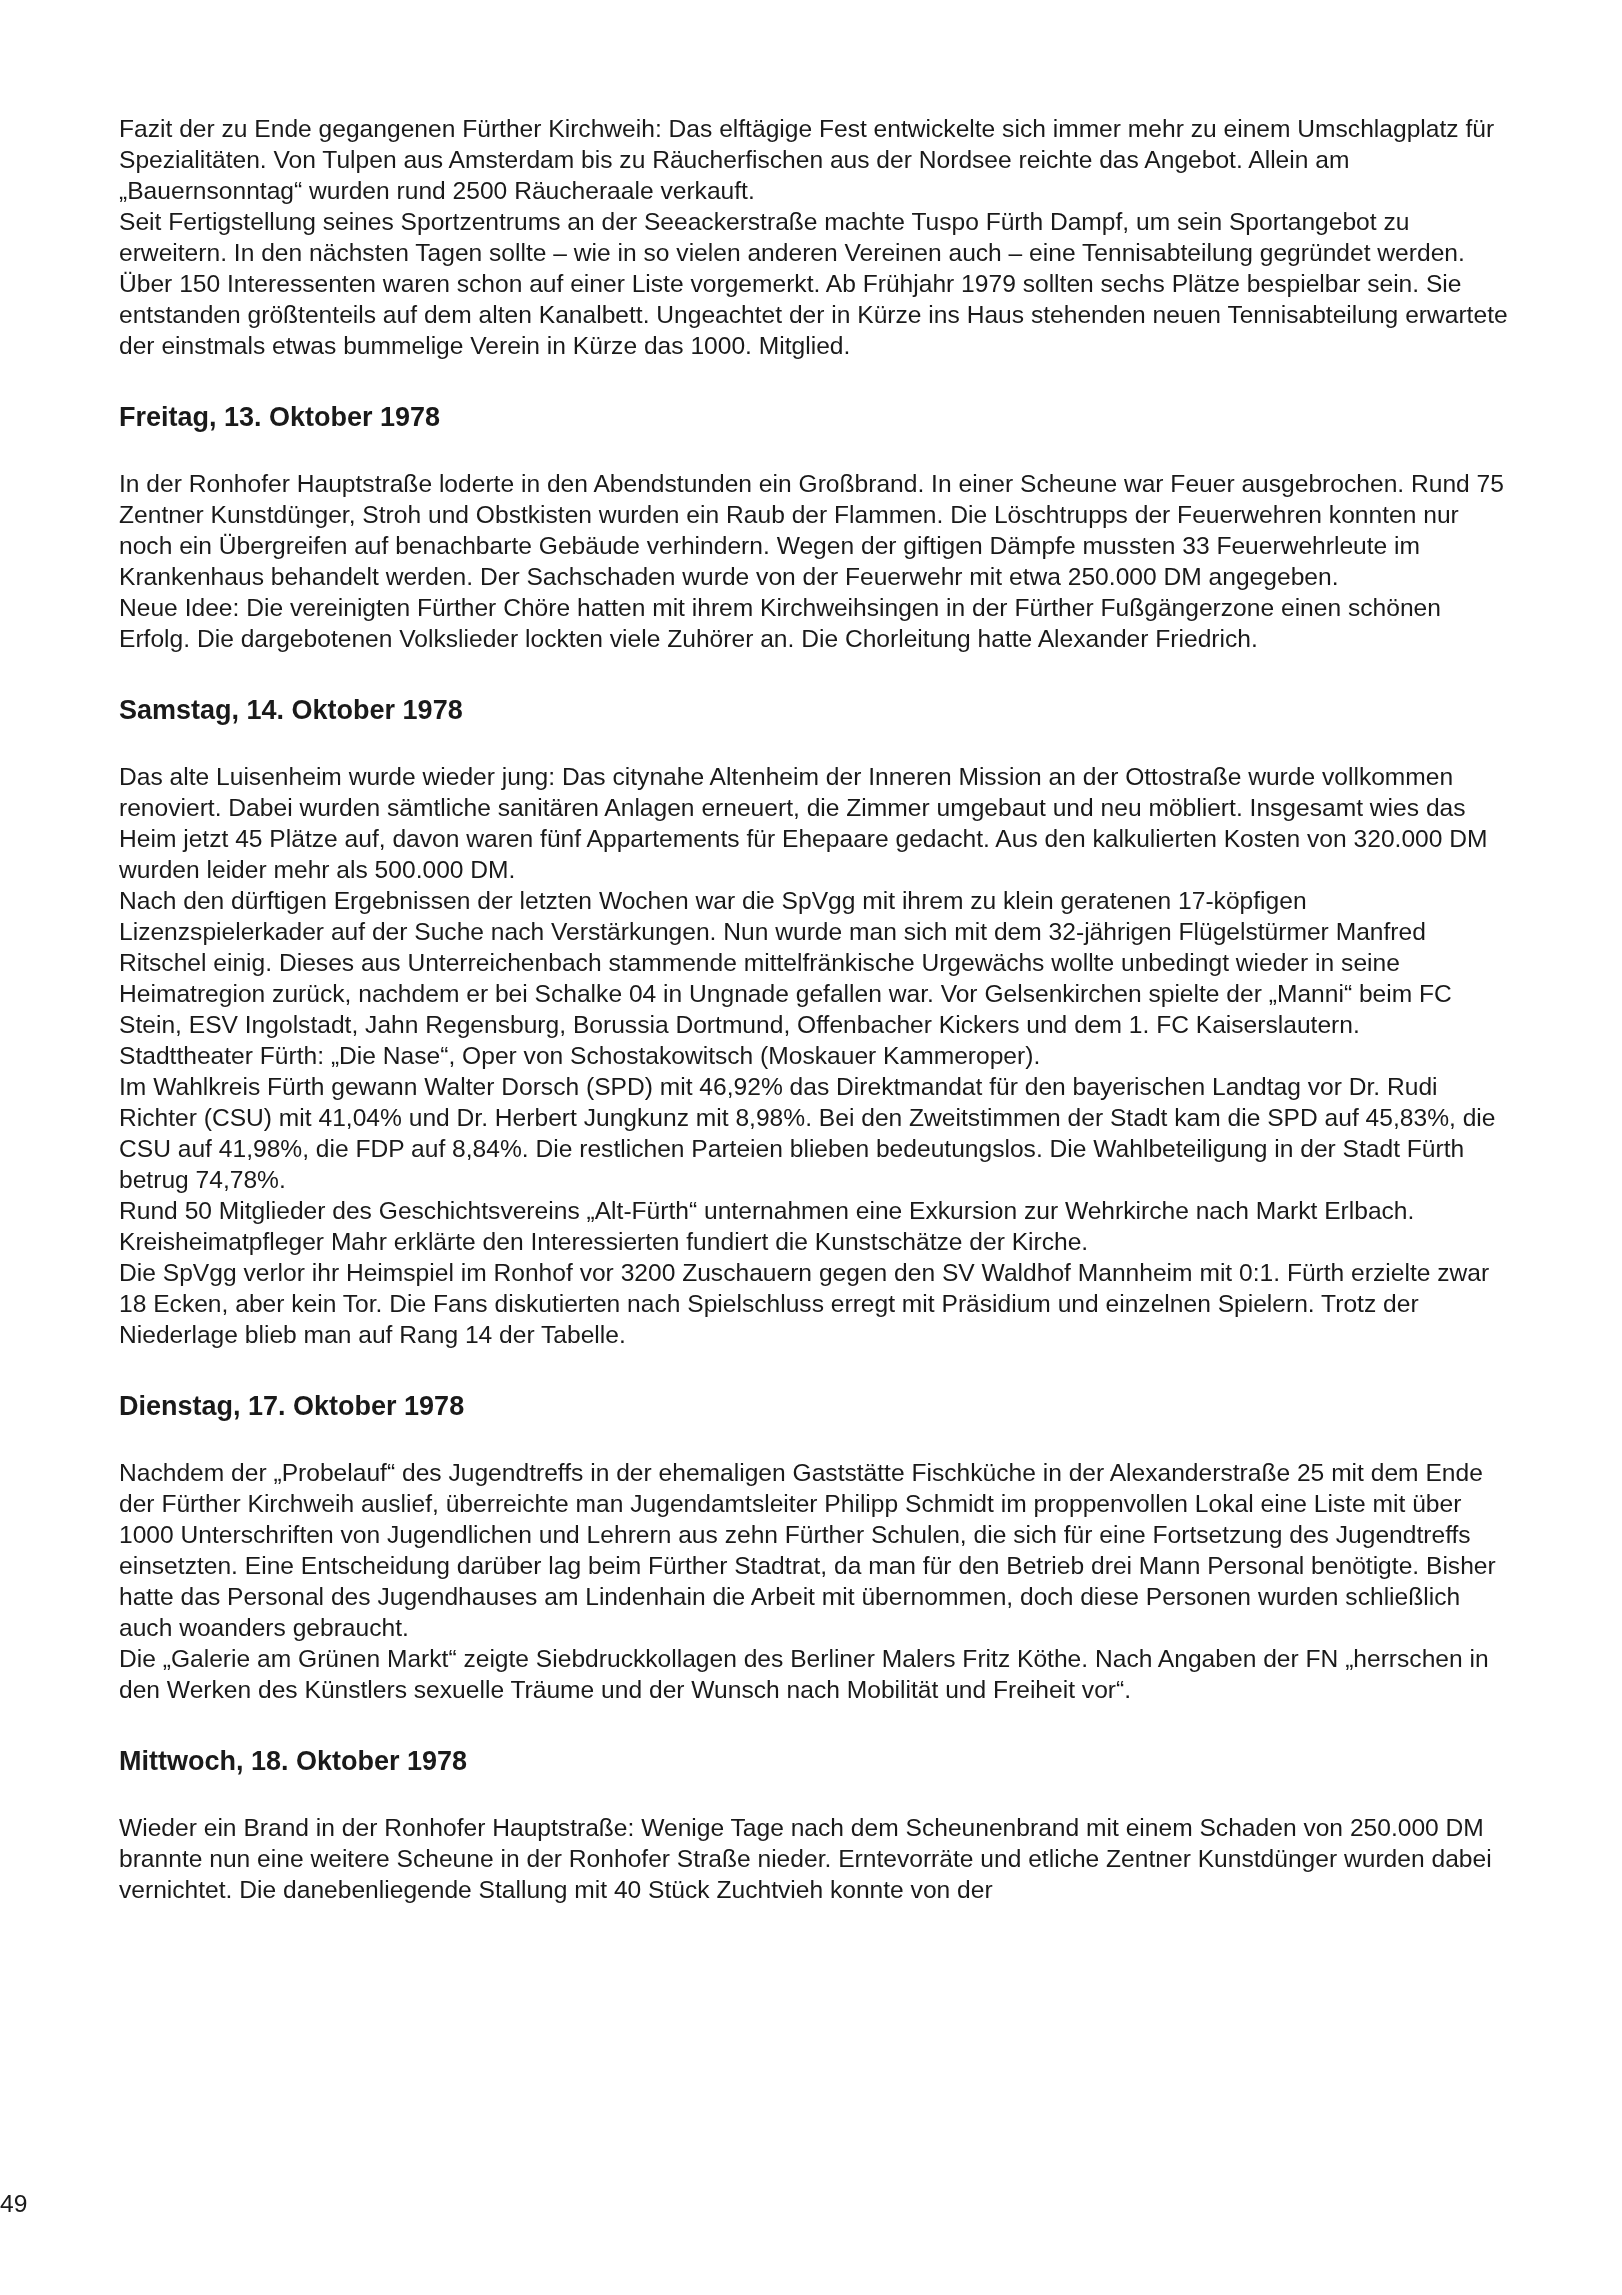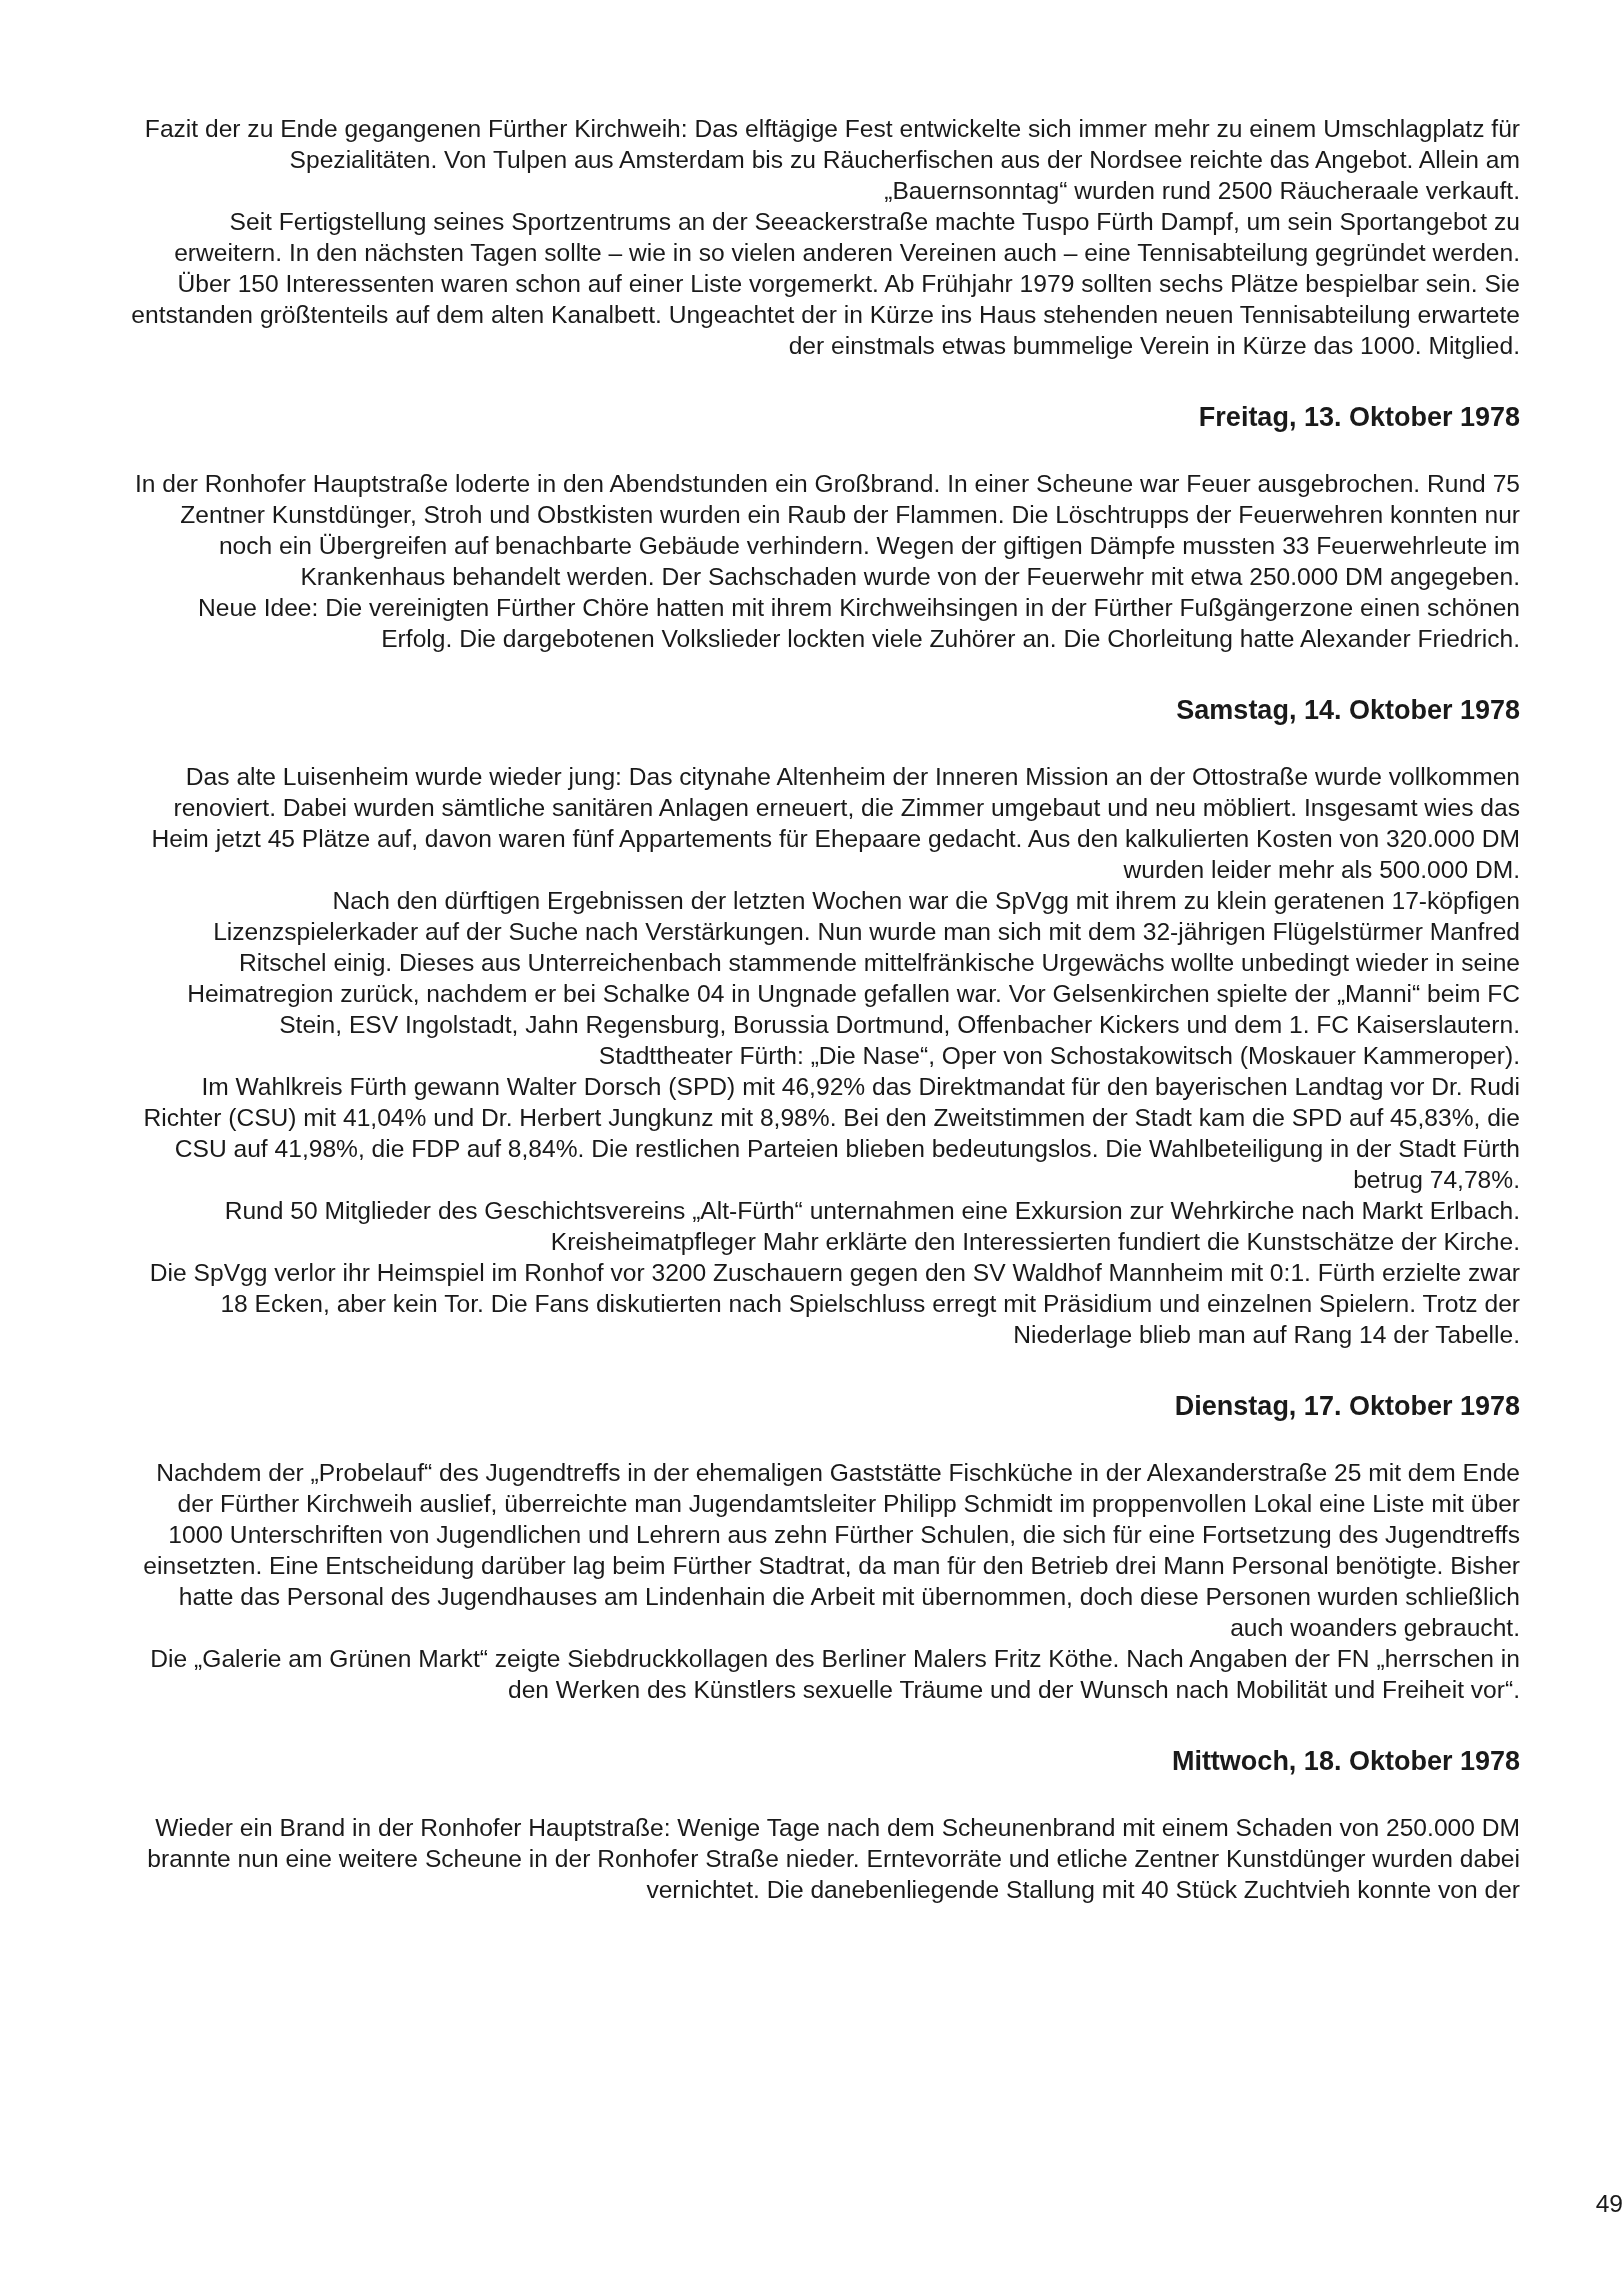--- a/index.html
+++ b/index.html
@@ -10,42 +10,42 @@
   body {
     position: relative;
     width: 1623px;
     height: 2295px;
     font-family: "Liberation Sans", "DejaVu Sans", sans-serif;
     color: #1a1a1a;
     overflow: hidden;
   }
   .doc {
     position: absolute;
-    left: 127px;
+    left: 119px;
     top: 113px;
     width: 1393px;
     font-size: 24.6px;
     line-height: 31px;
-    text-align: right;
+    text-align: left;
   }
   .doc p {
     margin: 0;
   }
   .doc h2 {
     font-size: 27px;
     line-height: 31px;
     font-weight: bold;
     margin: 41px 0 35px 0;
   }
   .page-number {
     position: absolute;
     left: 0;
     bottom: 76px;
     width: 100%;
-    text-align: right;
+    text-align: left;
     font-size: 24.6px;
     line-height: 31px;
     color: #1a1a1a;
   }
 </style>
 </head>
 <body>
 
 <div class="doc">
 

